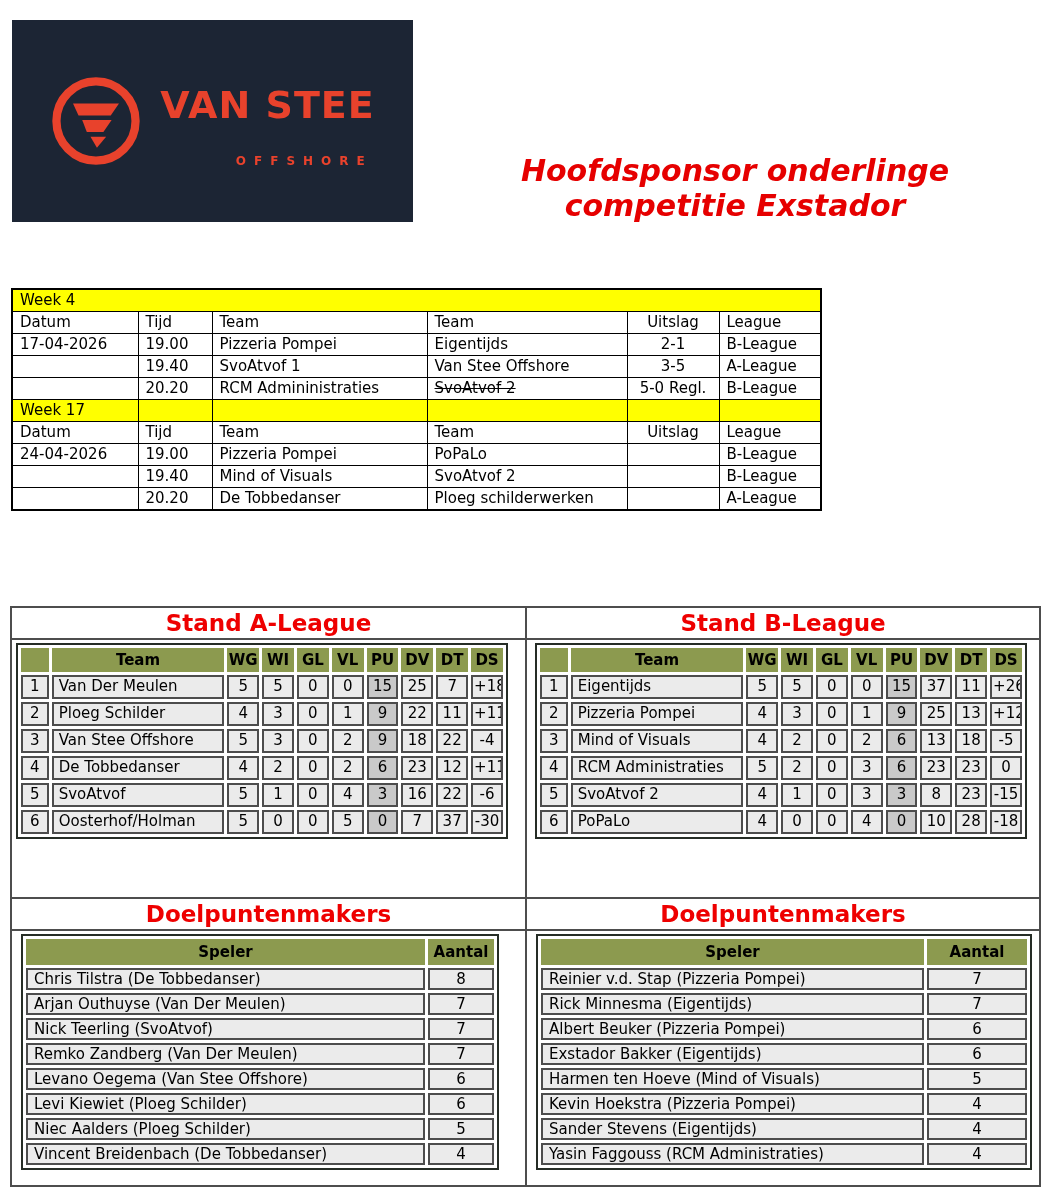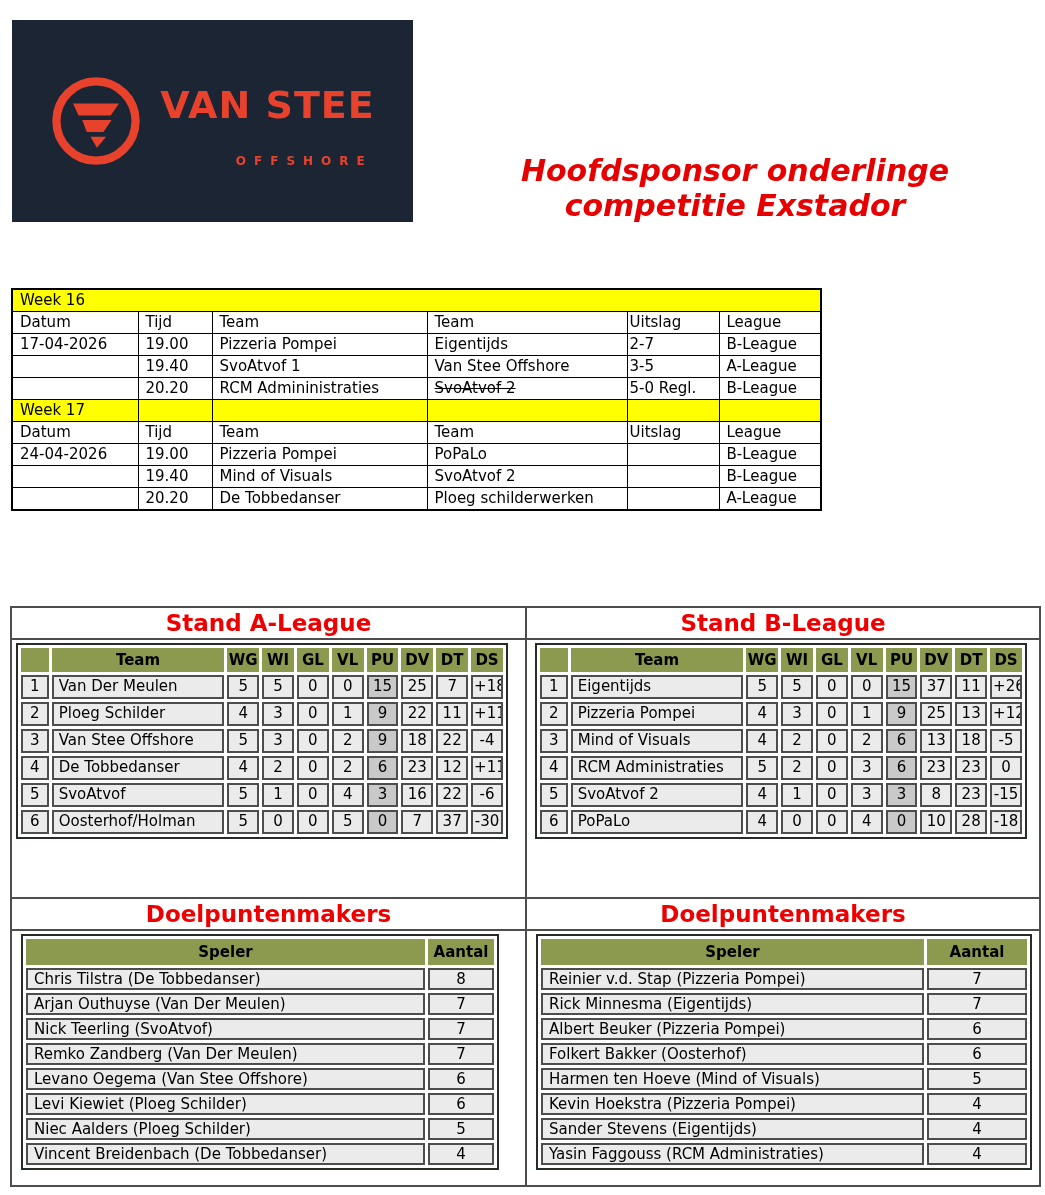--- a/index.html
+++ b/index.html
@@ -15,21 +15,21 @@
   .main-title{position:absolute;left:425px;top:153px;width:620px;text-align:center;
               color:#e60000;font-weight:bold;font-style:italic;font-size:30px;line-height:35px;}
 
   
   table.schedule{position:absolute;left:11px;top:288px;width:809px;border-collapse:collapse;
                  table-layout:fixed;font-size:15px;}
   table.schedule td{border:1px solid #000;height:22px;padding:0 7px;line-height:21px;
                     overflow:hidden;white-space:nowrap;box-sizing:border-box;}
   table.schedule{border:2px solid #000;}
   table.schedule .week-row td{background:#ffff00;}
-  table.schedule .c-uitslag{text-align:left;padding:0 2px;margin-left:44px;}
+  table.schedule .c-uitslag{text-align:center;padding:0 2px;margin-left:44px;}
   .strike{text-decoration:line-through;}
 
   
   table.grid{position:absolute;left:10px;top:606px;width:1029px;border-collapse:collapse;table-layout:fixed;}
   table.grid td{border:2px solid #4d4d4d;background:#fff;vertical-align:top;padding:0;box-sizing:border-box;}
   table.grid td.title-cell{height:32px;vertical-align:middle;text-align:center;
                            color:#ee0000;font-weight:bold;font-size:23px;margin-left:34px;}
   table.grid td.pane-a{height:259px;}
   table.grid td.pane-b{height:256px;}
 
@@ -83,36 +83,36 @@
     <colgroup>
       <col style="width:126px">
         <col style="width:74px">
         <col style="width:215px">
       <col style="width:200px">
         <col style="width:92px">
         <col style="width:102px">
     </colgroup>
     <tbody>
       <tr class="week-row">
-        <td colspan="6">Week 16</td>
+        <td colspan="6">Week 4</td>
       </tr>
       <tr>
         <td>Datum</td>
         <td>Tijd</td>
         <td>Team</td>
         <td>Team</td>
         <td class="c-uitslag">Uitslag</td>
         <td>League</td>
       </tr>
       <tr>
           <td>17-04-2026</td>
           <td>19.00</td>
           <td>Pizzeria Pompei</td>
           <td>Eigentijds</td>
-          <td class="c-uitslag">2-7</td>
+          <td class="c-uitslag">2-1</td>
           <td>B-League</td>
         </tr>
         <tr>
           <td></td>
           <td>19.40</td>
           <td>SvoAtvof 1</td>
           <td>Van Stee Offshore</td>
           <td class="c-uitslag">3-5</td>
           <td>A-League</td>
         </tr>
@@ -437,21 +437,21 @@
                 </tr>
                 <tr>
                   <td class="player">Rick Minnesma (Eigentijds)</td>
                   <td class="goals">7</td>
                 </tr>
                 <tr>
                   <td class="player">Albert Beuker (Pizzeria Pompei)</td>
                   <td class="goals">6</td>
                 </tr>
                 <tr>
-                  <td class="player">Folkert Bakker (Oosterhof)</td>
+                  <td class="player">Exstador Bakker (Eigentijds)</td>
                   <td class="goals">6</td>
                 </tr>
                 <tr>
                   <td class="player">Harmen ten Hoeve (Mind of Visuals)</td>
                   <td class="goals">5</td>
                 </tr>
                 <tr>
                   <td class="player">Kevin Hoekstra (Pizzeria Pompei)</td>
                   <td class="goals">4</td>
                 </tr>

